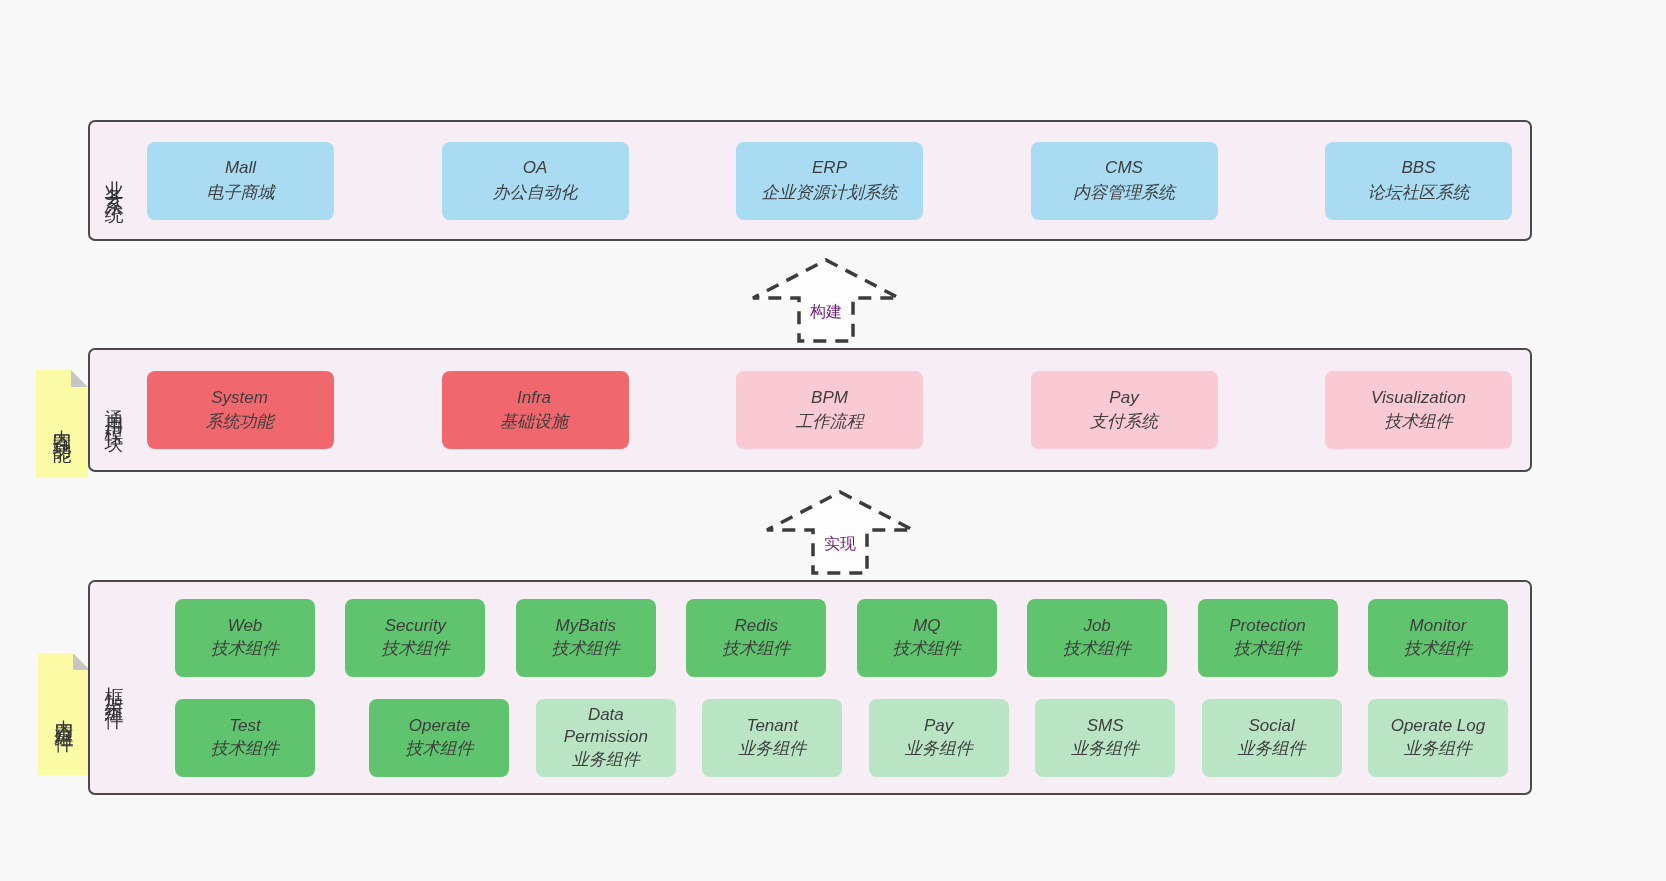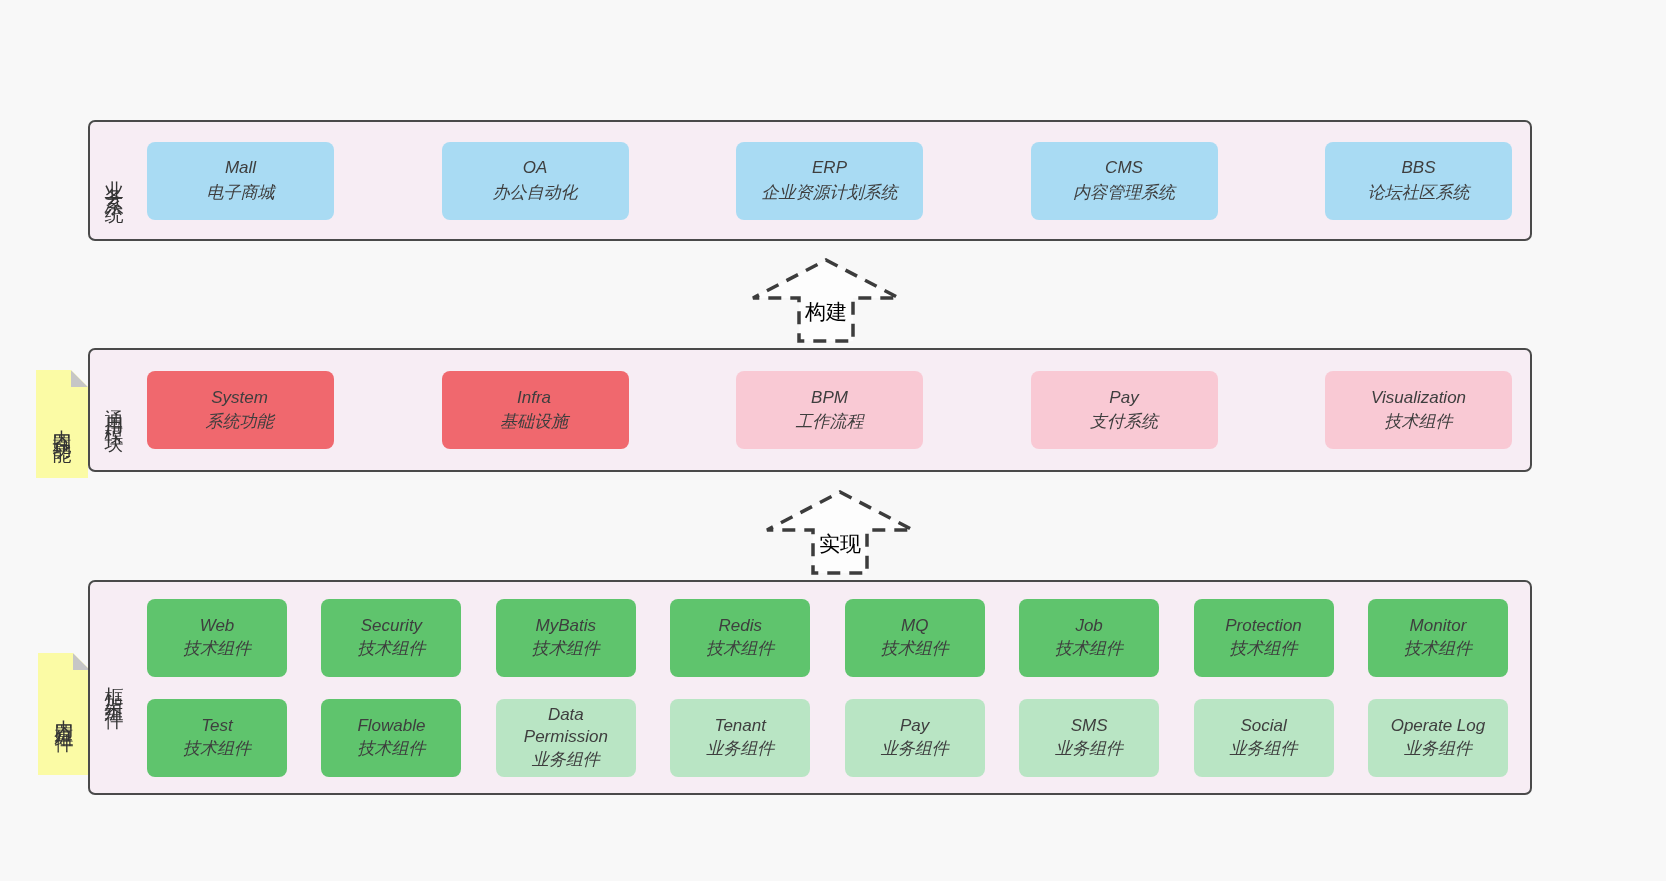--- a/index.html
+++ b/index.html
@@ -34,21 +34,21 @@
   .box{
     height:78px;width:187px;border-radius:8px;
     display:flex;flex-direction:column;align-items:center;justify-content:center;
     text-align:center;font-size:17px;line-height:1.42;
     padding:0 8px;box-sizing:border-box;
   }
   #band-2 .box{width:140px;line-height:1.32;}
   .v-blue{background:#a9dbf3;}
   .v-red{background:#f0686e;padding-left:6px;}
   .v-pink{background:#f9c9d4;}
-  .v-green{background:#5fc46d;}
+  .v-green{background:#5fc46d;margin-left:28px;}
   .v-lightgreen{background:#b9e5c4;}
   
   .note{
     position:absolute;width:52px;background:#fbfba5;z-index:1;
     clip-path:polygon(0 0, calc(100% - 17px) 0, 100% 17px, 100% 100%, 0 100%);
     display:flex;align-items:center;justify-content:center;
   }
   #note-1{left:36px;top:370px;height:108px;}
   #note-2{left:38px;top:653px;height:122px;}
   .note-fold{
@@ -61,21 +61,21 @@
     font-size:19px;letter-spacing:5px;color:#333;
   }
   
   .arrow{position:absolute;width:160px;height:90px;z-index:3;}
   #arrow-0{left:746px;top:255px;}
   #arrow-1{left:760px;top:487px;}
   .arrow svg{display:block;width:100%;height:100%;}
   .arrow-label{
     position:absolute;left:50%;top:57px;transform:translate(-50%,-50%);
     background:#fdfdfd;padding:1px 3px;
-    font-size:21px;color:#000000;white-space:nowrap;
+    font-size:16px;color:#701a75;white-space:nowrap;
   }
 </style>
 </head>
 <body>
 
 <div class="note" id="note-1">
   <div class="note-fold"></div>
   <div class="note-text">内置功能</div>
 </div>
 <div class="note" id="note-2">
@@ -189,21 +189,21 @@
           <div class="box-name">Monitor</div>
           <div class="box-desc">技术组件</div>
         </div>
       </div>
       <div class="row">
         <div class="box v-green">
           <div class="box-name">Test</div>
           <div class="box-desc">技术组件</div>
         </div>
         <div class="box v-green">
-          <div class="box-name">Flowable</div>
+          <div class="box-name">Operate</div>
           <div class="box-desc">技术组件</div>
         </div>
         <div class="box v-lightgreen">
           <div class="box-name">Data Permission</div>
           <div class="box-desc">业务组件</div>
         </div>
         <div class="box v-lightgreen">
           <div class="box-name">Tenant</div>
           <div class="box-desc">业务组件</div>
         </div>

